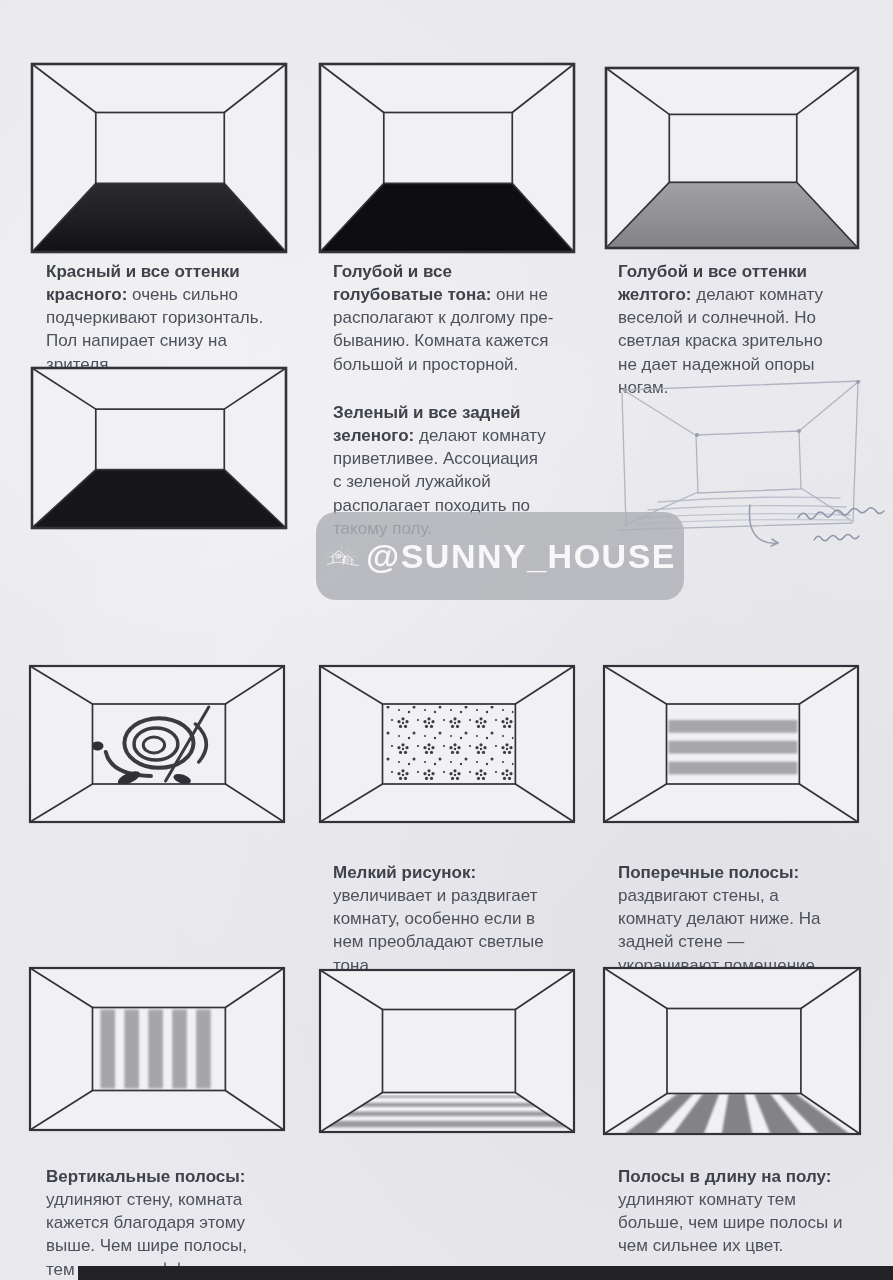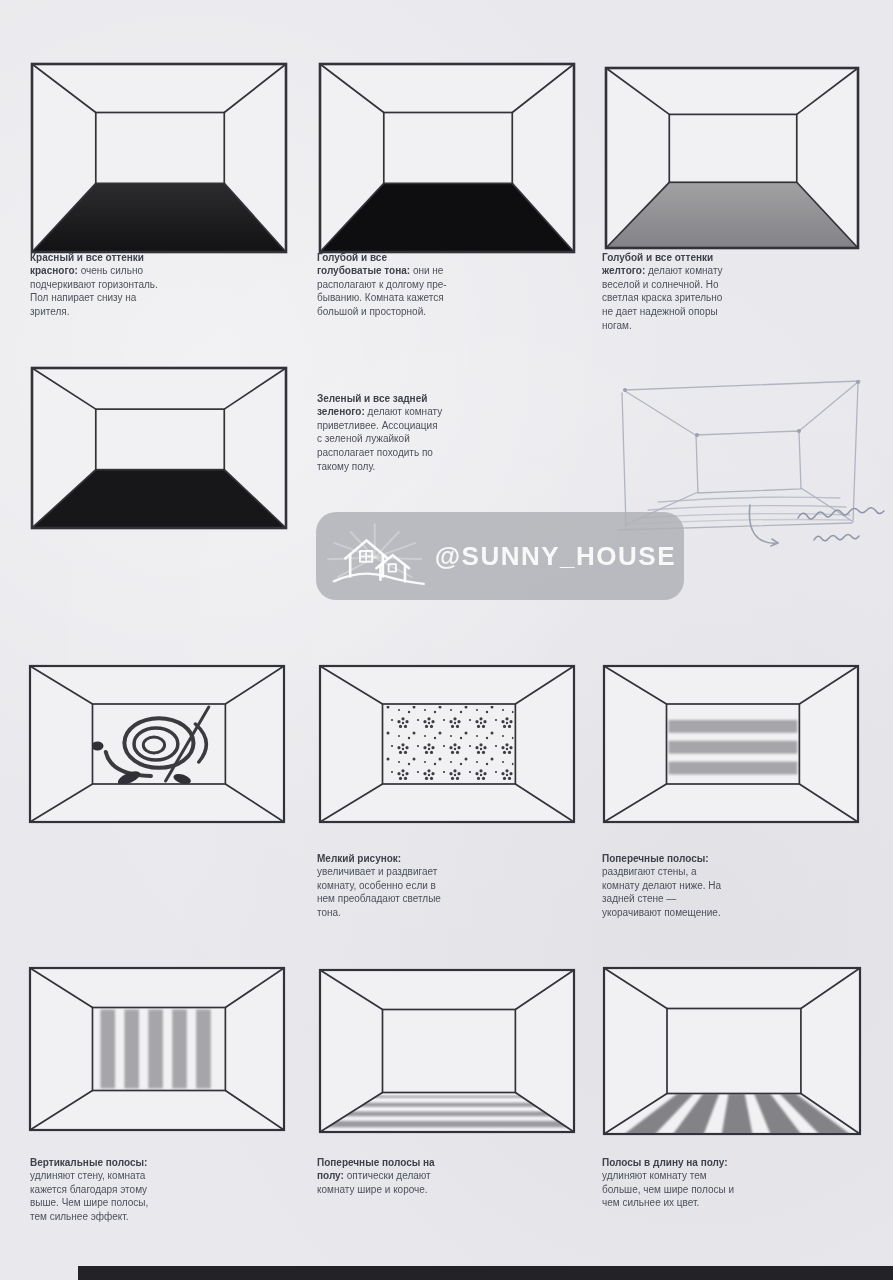--- a/index.html
+++ b/index.html
@@ -12,31 +12,31 @@
       radial-gradient(circle at 55% 50%, rgba(255,255,255,.18), transparent 60%),
       #e9e9ed;
   }
   .sec-title{
     position:absolute;left:0;width:100%;text-align:center;
     font-weight:bold;font-size:22px;letter-spacing:.5px;color:#3a3b41;
   }
   .room{position:absolute;}
   .room svg{display:block;}
   .tblock{
-    position:absolute;width:276px;font-size:10px;line-height:1.36;
-    color:#4d515b;white-space:pre-line;
+    position:absolute;width:276px;font-size:17px;line-height:1.36;
+    color:#4d515b;white-space:pre-line;margin-left:16px;
   }
   .tblock b{font-weight:bold;color:#3f424b;}
   .watermark{
     position:absolute;left:316px;top:512px;width:368px;height:88px;
     background:rgba(175,176,181,.82);border-radius:20px;
     display:flex;align-items:center;gap:6px;padding:0 8px;box-sizing:border-box;
   }
   .wm-text{
-    font-weight:bold;font-size:26px;letter-spacing:1.5px;
+    font-weight:bold;font-size:34px;letter-spacing:1.5px;
     color:rgba(255,255,255,.9);white-space:nowrap;
   }
   .sketch{position:absolute;left:600px;top:362px;width:293px;height:205px;}
   .scanbar{position:absolute;left:78px;top:1266px;width:815px;height:14px;background:#232327;}
 </style>
 </head>
 <body>
 
 <div id="page">
 
@@ -409,25 +409,20 @@
       </svg>
     </div>
 
   <div class="tblock" style="left:30px;top:1142px">
     <b>Вертикальные полосы:</b><span>
 удлиняют стену, комната
 кажется благодаря этому
 выше. Чем шире полосы,
 тем сильнее эффект.</span>
   </div>
-  <div class="tblock" style="left:317px;top:1142px">
-    <b>Поперечные полосы на
-полу:</b><span> оптически делают
-комнату шире и короче.</span>
-  </div>
   <div class="tblock" style="left:602px;top:1142px">
     <b>Полосы в длину на полу:</b><span>
 удлиняют комнату тем
 больше, чем шире полосы и
 чем сильнее их цвет.</span>
   </div>
 
   <div class="scanbar"></div>
 </div>
 

